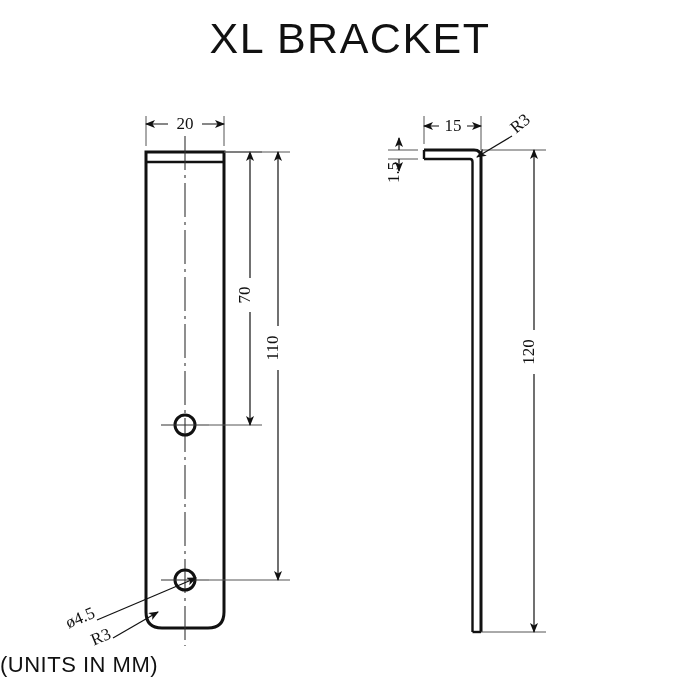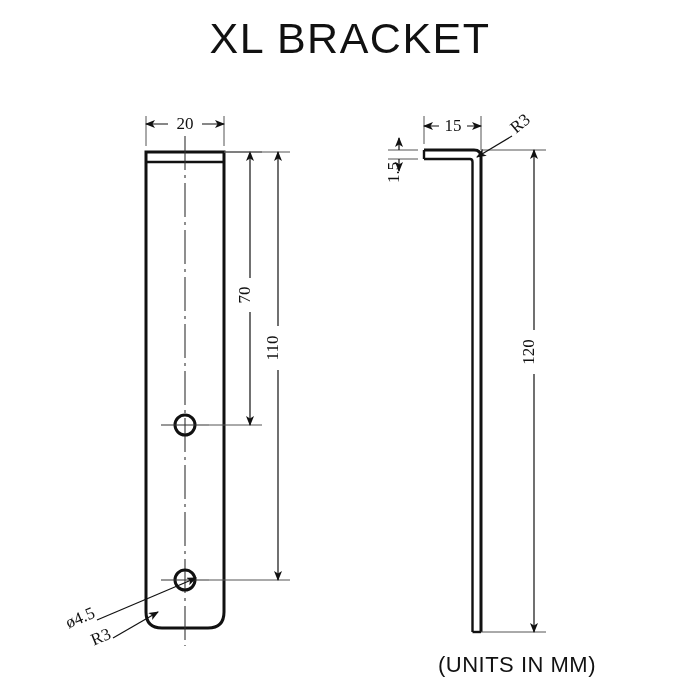--- a/index.html
+++ b/index.html
@@ -26,21 +26,21 @@
     font-weight: 500;
     letter-spacing: 1.5px;
     color: #111111;
     white-space: nowrap;
   }
   #units-caption {
     position: absolute;
     left: 0;
     top: 652px;
     width: 596px;
-    text-align: right;
+    text-align: left;
     font-family: "Liberation Sans", sans-serif;
     font-size: 22px;
     color: #111111;
     letter-spacing: 0.5px;
   }
   #cad-canvas {
     position: absolute;
     left: 0;
     top: 0;
   }

